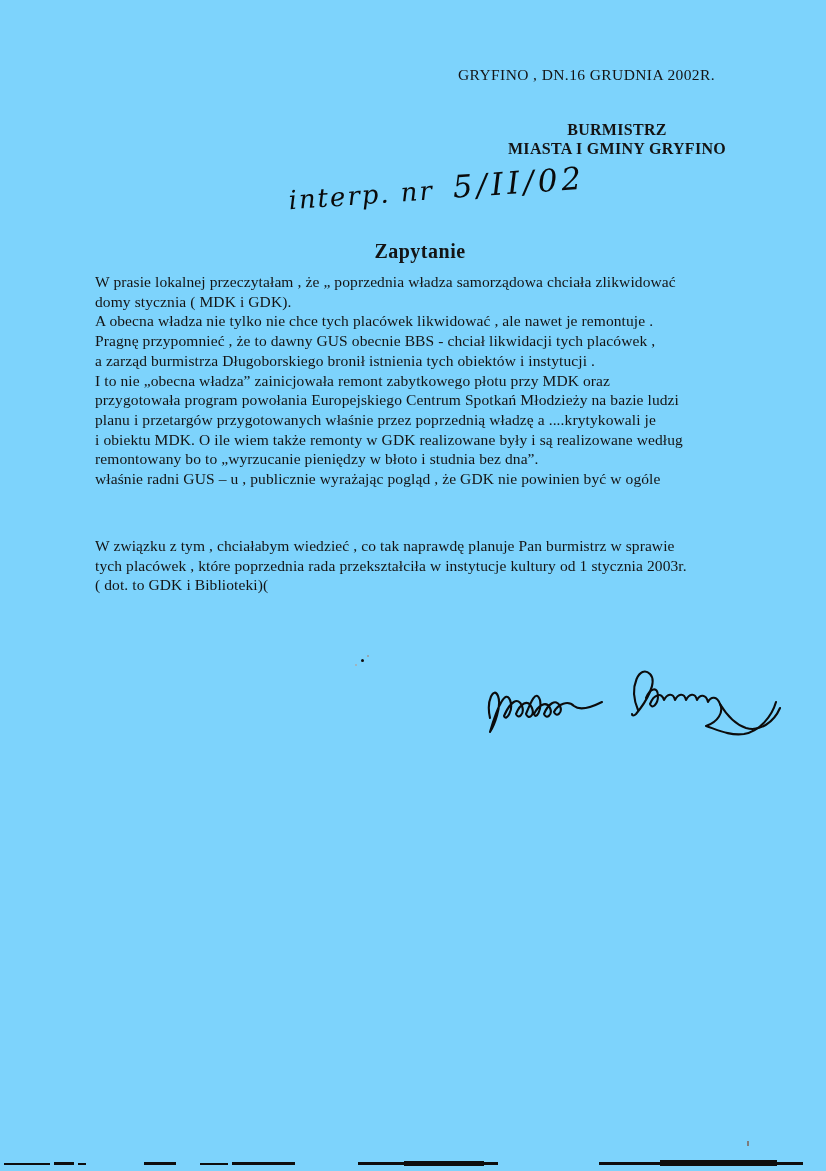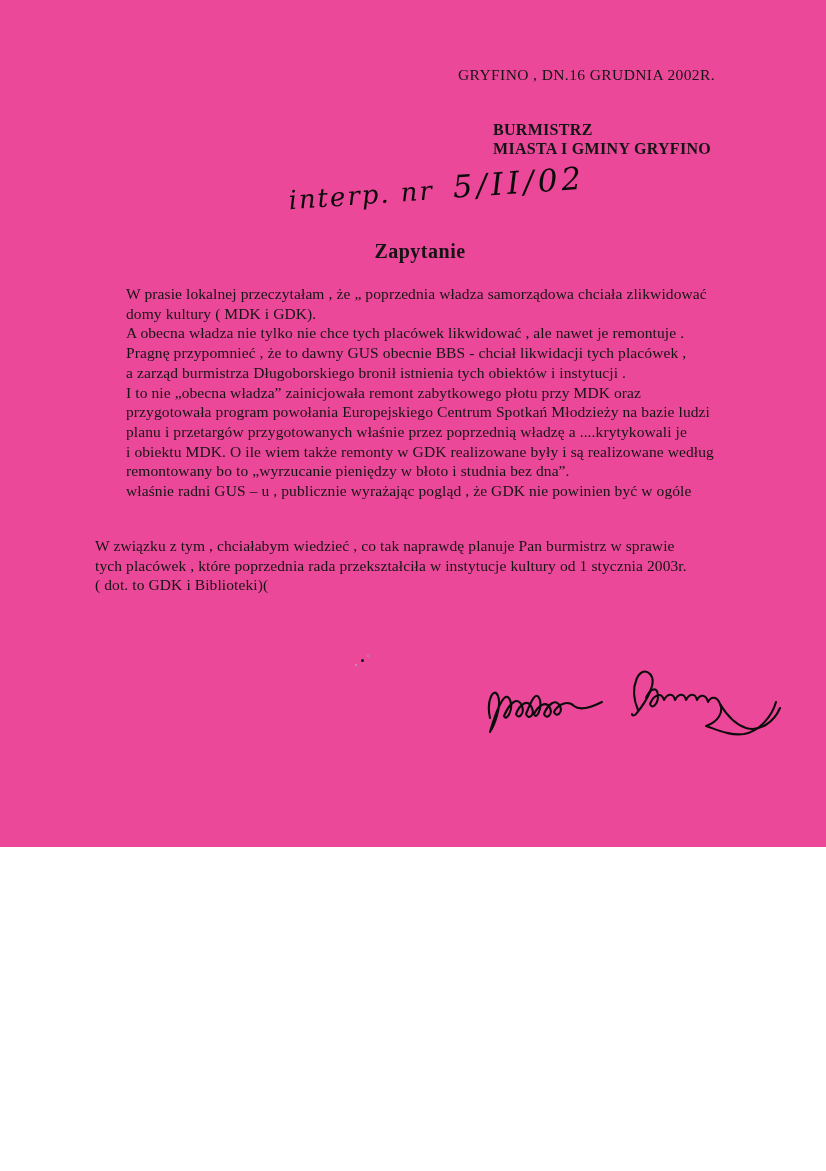--- a/index.html
+++ b/index.html
@@ -1,37 +1,38 @@
 <!DOCTYPE html>
 <html><head>
 <meta charset="utf-8">
 <style>
   html, body { margin: 0; padding: 0; background: #ffffff; }
   .page {
     position: relative;
     width: 826px;
-    height: 847px;
-    background: #ec4899;
+    height: 1171px;
+    background: #7dd3fc;
     font-family: "Liberation Serif", serif;
     color: #141414;
     overflow: hidden;
   }
   .date-line {
     position: absolute;
     top: 66px;
     left: 458px;
     font-size: 15.5px;
     letter-spacing: 0.4px;
     white-space: nowrap;
   }
   .addressee {
     position: absolute;
     top: 121px;
     left: 493px;
     width: 248px;
+    text-align: center;
     font-weight: bold;
     font-size: 16px;
     line-height: 18.5px;
     letter-spacing: 0.3px;
   }
   .handwritten {
     position: absolute;
     top: 170px;
     left: 288px;
     font-family: "DejaVu Serif", serif;
@@ -50,21 +51,21 @@
     text-align: center;
     font-weight: bold;
     font-size: 20px;
     letter-spacing: 0.5px;
   }
   .para {
     position: absolute;
     left: 95px;
     width: 680px;
   }
-  .para.p1 { top: 284px; margin-left: 31px; }
+  .para.p1 { top: 272px; }
   .para.p2 { top: 536px; }
   .para .line {
     font-size: 15.5px;
     line-height: 19.7px;
     white-space: nowrap;
     letter-spacing: 0.1px;
   }
   .signature-wrap {
     position: absolute;
     top: 652px;
@@ -89,21 +90,21 @@
 
   <div class="handwritten">
     <span class="hw-prefix">interp. nr</span>
     <span class="hw-number">5/II/02</span>
   </div>
 
   <div class="doc-title">Zapytanie</div>
 
   <div class="para p1">
     <div class="line">W prasie lokalnej przeczytałam , że „ poprzednia władza samorządowa chciała zlikwidować</div>
-    <div class="line">domy kultury ( MDK i GDK).</div>
+    <div class="line">domy stycznia ( MDK i GDK).</div>
     <div class="line">A obecna władza nie tylko nie chce tych placówek likwidować , ale nawet je remontuje .</div>
     <div class="line">Pragnę przypomnieć , że to dawny GUS obecnie BBS -  chciał likwidacji tych placówek ,</div>
     <div class="line">a zarząd burmistrza Długoborskiego bronił  istnienia tych obiektów i instytucji .</div>
     <div class="line">I to nie „obecna władza” zainicjowała remont zabytkowego płotu przy MDK oraz</div>
     <div class="line">przygotowała program powołania Europejskiego Centrum Spotkań Młodzieży na bazie ludzi</div>
     <div class="line">planu i przetargów przygotowanych właśnie przez poprzednią władzę a ....krytykowali je</div>
     <div class="line">i obiektu MDK. O ile wiem także remonty w GDK realizowane były i są realizowane  według</div>
     <div class="line">remontowany bo to „wyrzucanie pieniędzy w błoto i studnia bez dna”.</div>
     <div class="line">właśnie radni GUS – u , publicznie wyrażając pogląd , że GDK nie powinien być w ogóle</div>
   </div>

